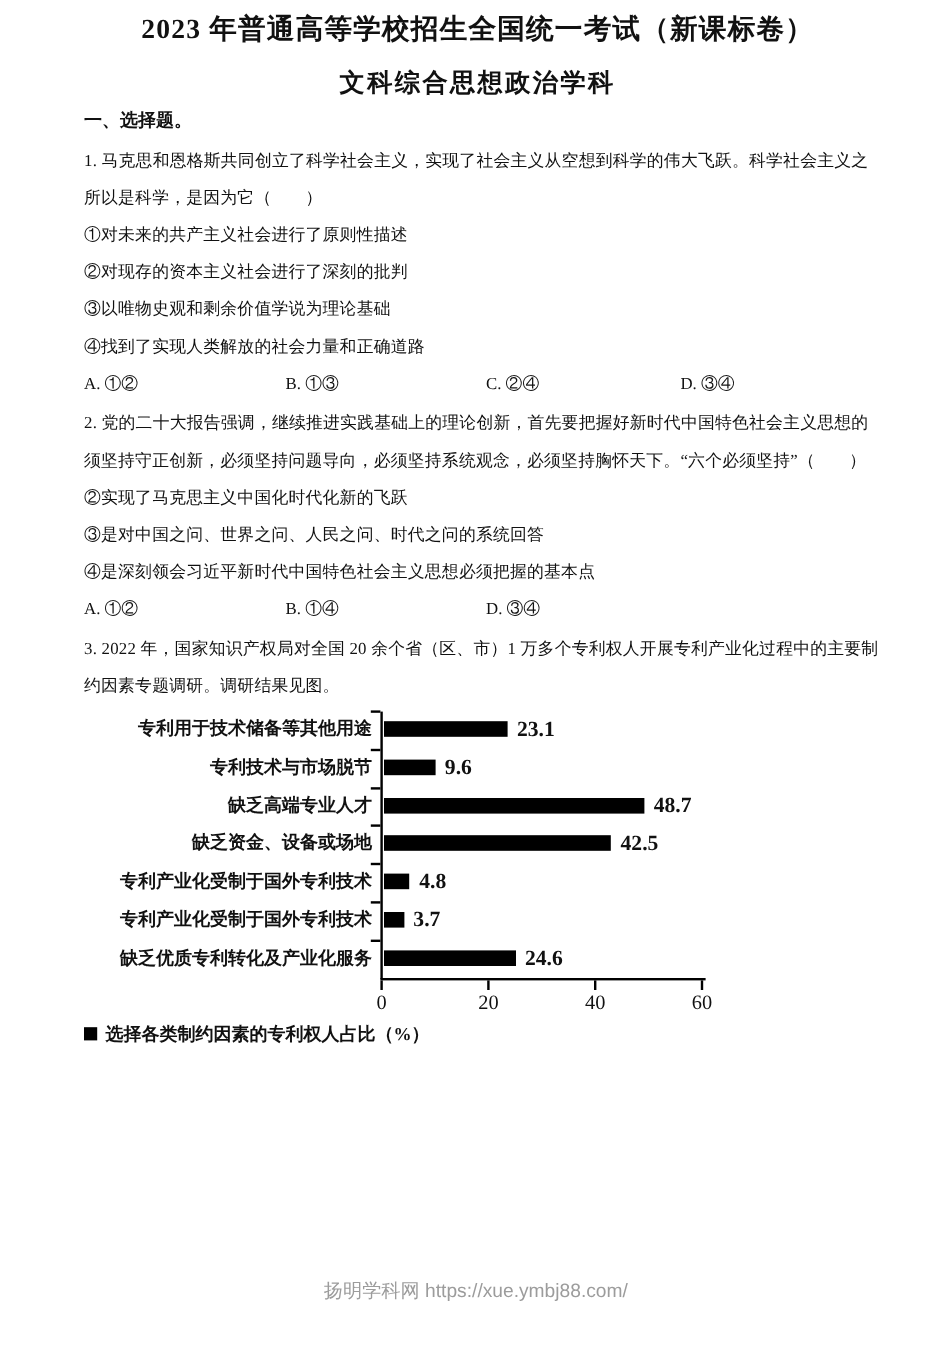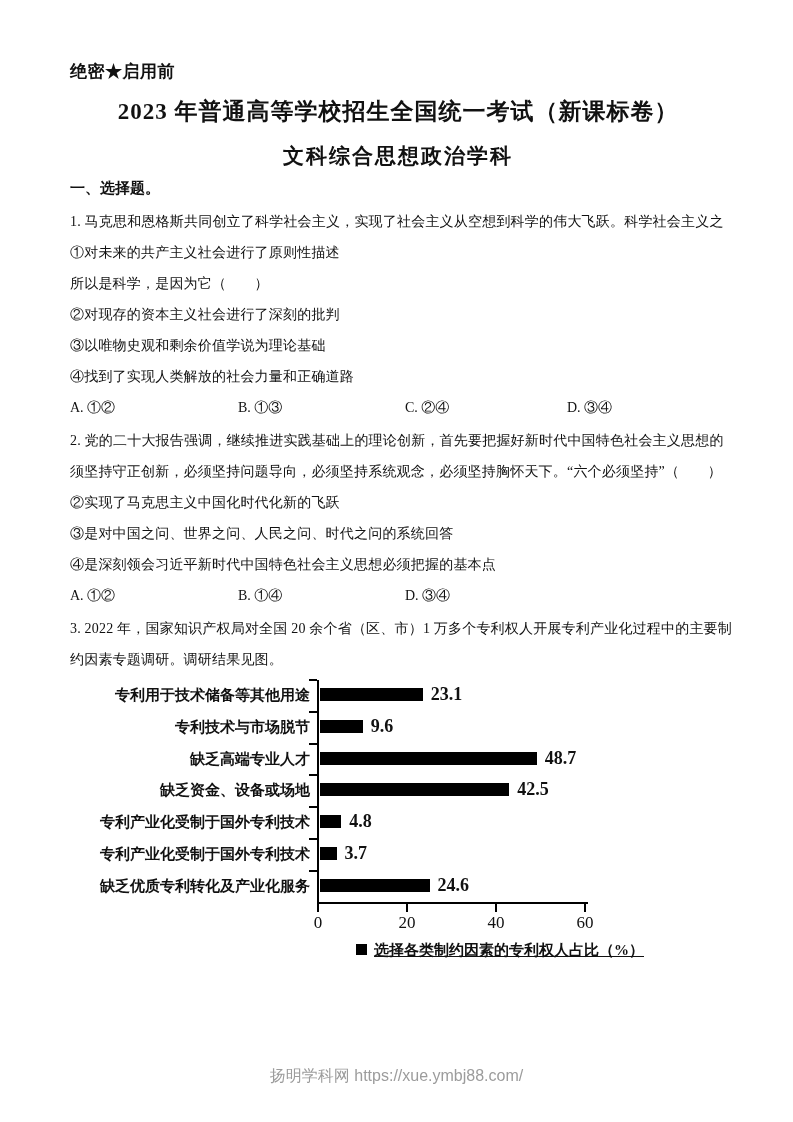--- a/index.html
+++ b/index.html
@@ -118,25 +118,24 @@
   .xtick-label {
     position: absolute;
     top: 237px; width: 50px;
     font-size: 17px;
     text-align: center;
     line-height: 22px;
   }
   .chart-legend {
     position: absolute;
     left: 0; top: 263px; width: 574px;
-    text-align: right;
+    text-align: left;
     font-size: 15px; font-weight: bold;
     line-height: 24px;
     white-space: nowrap;
-    text-decoration: underline;
   }
   .legend-swatch {
     display: inline-block;
     width: 11px; height: 11px;
     background: #000;
     margin-right: 7px;
   }
   
   .page-footer {
     position: absolute;
@@ -146,32 +145,31 @@
     color: #9c9c9c;
     font-family: "Liberation Sans", "DejaVu Sans", sans-serif;
   }
   .page-footer a { color: #9c9c9c; text-decoration: none; }
 </style>
 </head>
 <body>
 
 <div class="content">
 
-  <div class="header-label">绝密★启用前</div>
 
   <div class="doc-title">2023 年普通高等学校招生全国统一考试（新课标卷）</div>
 
   <div class="doc-subtitle">文科综合思想政治学科</div>
 
   <div class="section-heading">一、选择题。</div>
 
   <div class="q-block">
     <div class="t-line">1. 马克思和恩格斯共同创立了科学社会主义，实现了社会主义从空想到科学的伟大飞跃。科学社会主义之</div>
+    <div class="t-line">所以是科学，是因为它（　　）</div>
     <div class="t-line">①对未来的共产主义社会进行了原则性描述</div>
-    <div class="t-line">所以是科学，是因为它（　　）</div>
     <div class="t-line">②对现存的资本主义社会进行了深刻的批判</div>
     <div class="t-line">③以唯物史观和剩余价值学说为理论基础</div>
     <div class="t-line">④找到了实现人类解放的社会力量和正确道路</div>
     <div class="options-row">
       <span class="opt">A. ①②</span>
       <span class="opt">B. ①③</span>
       <span class="opt">C. ②④</span>
       <span class="opt">D. ③④</span>
     </div>
   </div>

